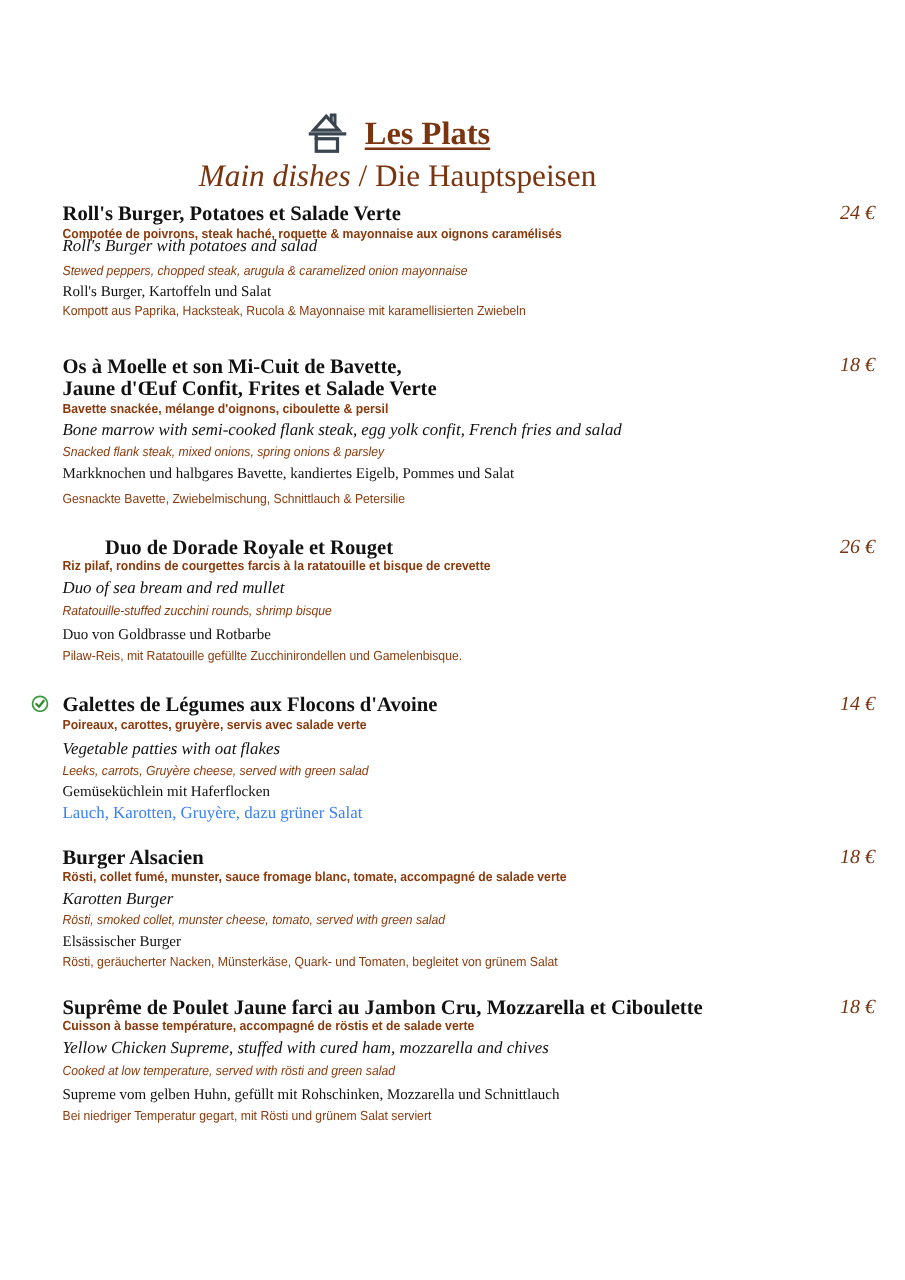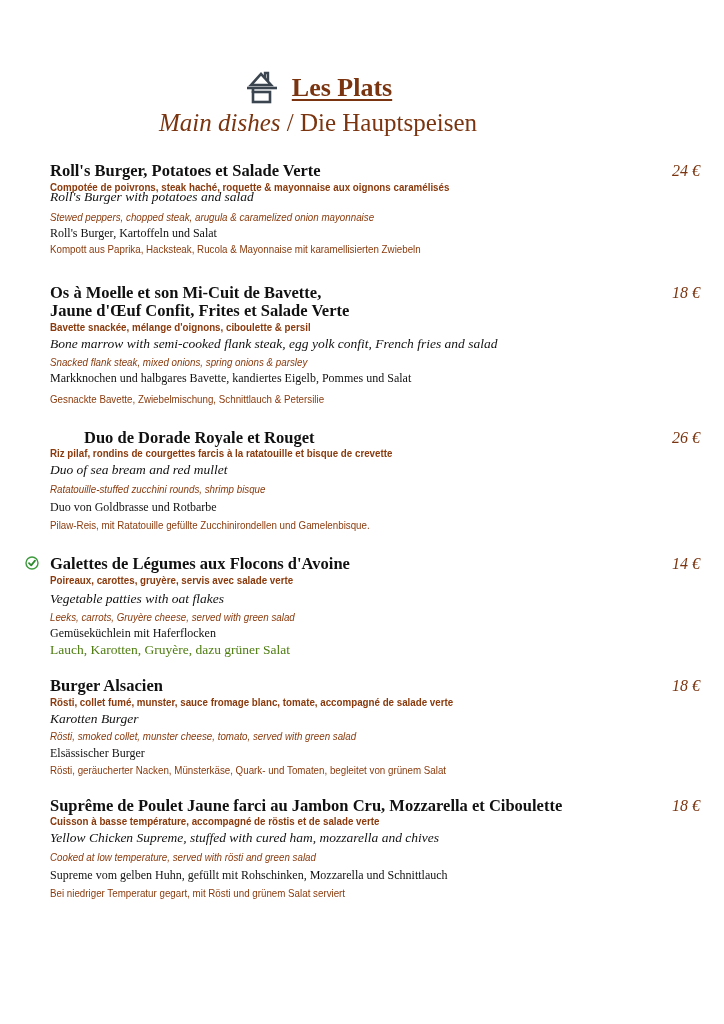--- a/index.html
+++ b/index.html
@@ -1,35 +1,35 @@
 <!DOCTYPE html>
 <html><head>
 <meta charset="utf-8">
 <style>
   * { box-sizing: border-box; margin: 0; padding: 0; }
   html, body { width: 724px; height: 1024px; background: #ffffff; overflow: hidden; }
   body { position: relative; font-family: "DejaVu Serif", "Liberation Serif", serif; color: #1a1a1a; }
 
-  .header { position: absolute; top: 69px; left: 0; width: 636px; text-align: center; }
+  .header { position: absolute; top: 88px; left: 0; width: 636px; text-align: center; }
   .title-row { display: flex; justify-content: center; align-items: center; height: 38px; }
   .logo { width: 36px; height: 36px; margin-right: 12px; }
   .title { font-family: "Liberation Serif", serif; font-weight: bold; font-size: 26px; color: #7a3510; text-decoration: underline; text-decoration-thickness: 2px; text-underline-offset: 3px; }
   .subtitle { font-family: "Liberation Serif", serif; font-size: 25px; color: #7a3510; margin-top: 2px; }
   .subtitle .en { font-style: italic; }
 
   .item { position: absolute; left: 0; width: 724px; }
   .item .name { position: absolute; left: 50px; font-family: "Liberation Serif", serif; font-weight: bold; font-size: 16.5px; color: #111; line-height: 19px; white-space: nowrap; }
   .item .price { position: absolute; right: 24px; font-family: "Liberation Serif", serif; font-style: italic; font-size: 16px; color: #7a3510; line-height: 19px; }
   .line { position: absolute; left: 50px; white-space: nowrap; }
   .fr-desc { font-family: "Liberation Sans", sans-serif; font-weight: bold; font-size: 10.5px; color: #8a3a0c; line-height: 13px; transform: scaleX(0.93); transform-origin: left; }
   .en-name { font-family: "Liberation Serif", serif; font-style: italic; font-size: 13.5px; color: #111; line-height: 16px; }
   .en-desc { font-family: "Liberation Sans", sans-serif; font-style: italic; font-size: 10.5px; color: #8a3a0c; line-height: 13px; transform: scaleX(0.93); transform-origin: left; }
   .de-name { font-family: "Liberation Serif", serif; font-size: 12px; color: #111; line-height: 16px; }
   .de-desc { font-family: "Liberation Sans", sans-serif; font-size: 10.5px; color: #8a3a0c; line-height: 13px; transform: scaleX(0.93); transform-origin: left; }
-  .de-desc.serif { font-family: "Liberation Serif", serif; font-size: 13.5px; transform: none; color: #4d7c0f; line-height: 16px; }
+  .de-desc.serif { font-family: "Liberation Serif", serif; font-size: 13.5px; transform: none; color: #3b82f6; line-height: 16px; }
 
   .veg-icon { position: absolute; left: 25px; width: 14px; height: 14px; }
 </style>
 </head>
 <body>
 
 <div class="header">
   <div class="title-row">
     <svg class="logo" viewBox="0 0 36 36">
       <path d="M7 15 L17 4 L27 15 Z" fill="none" stroke="#3a4550" stroke-width="2.6"></path>

